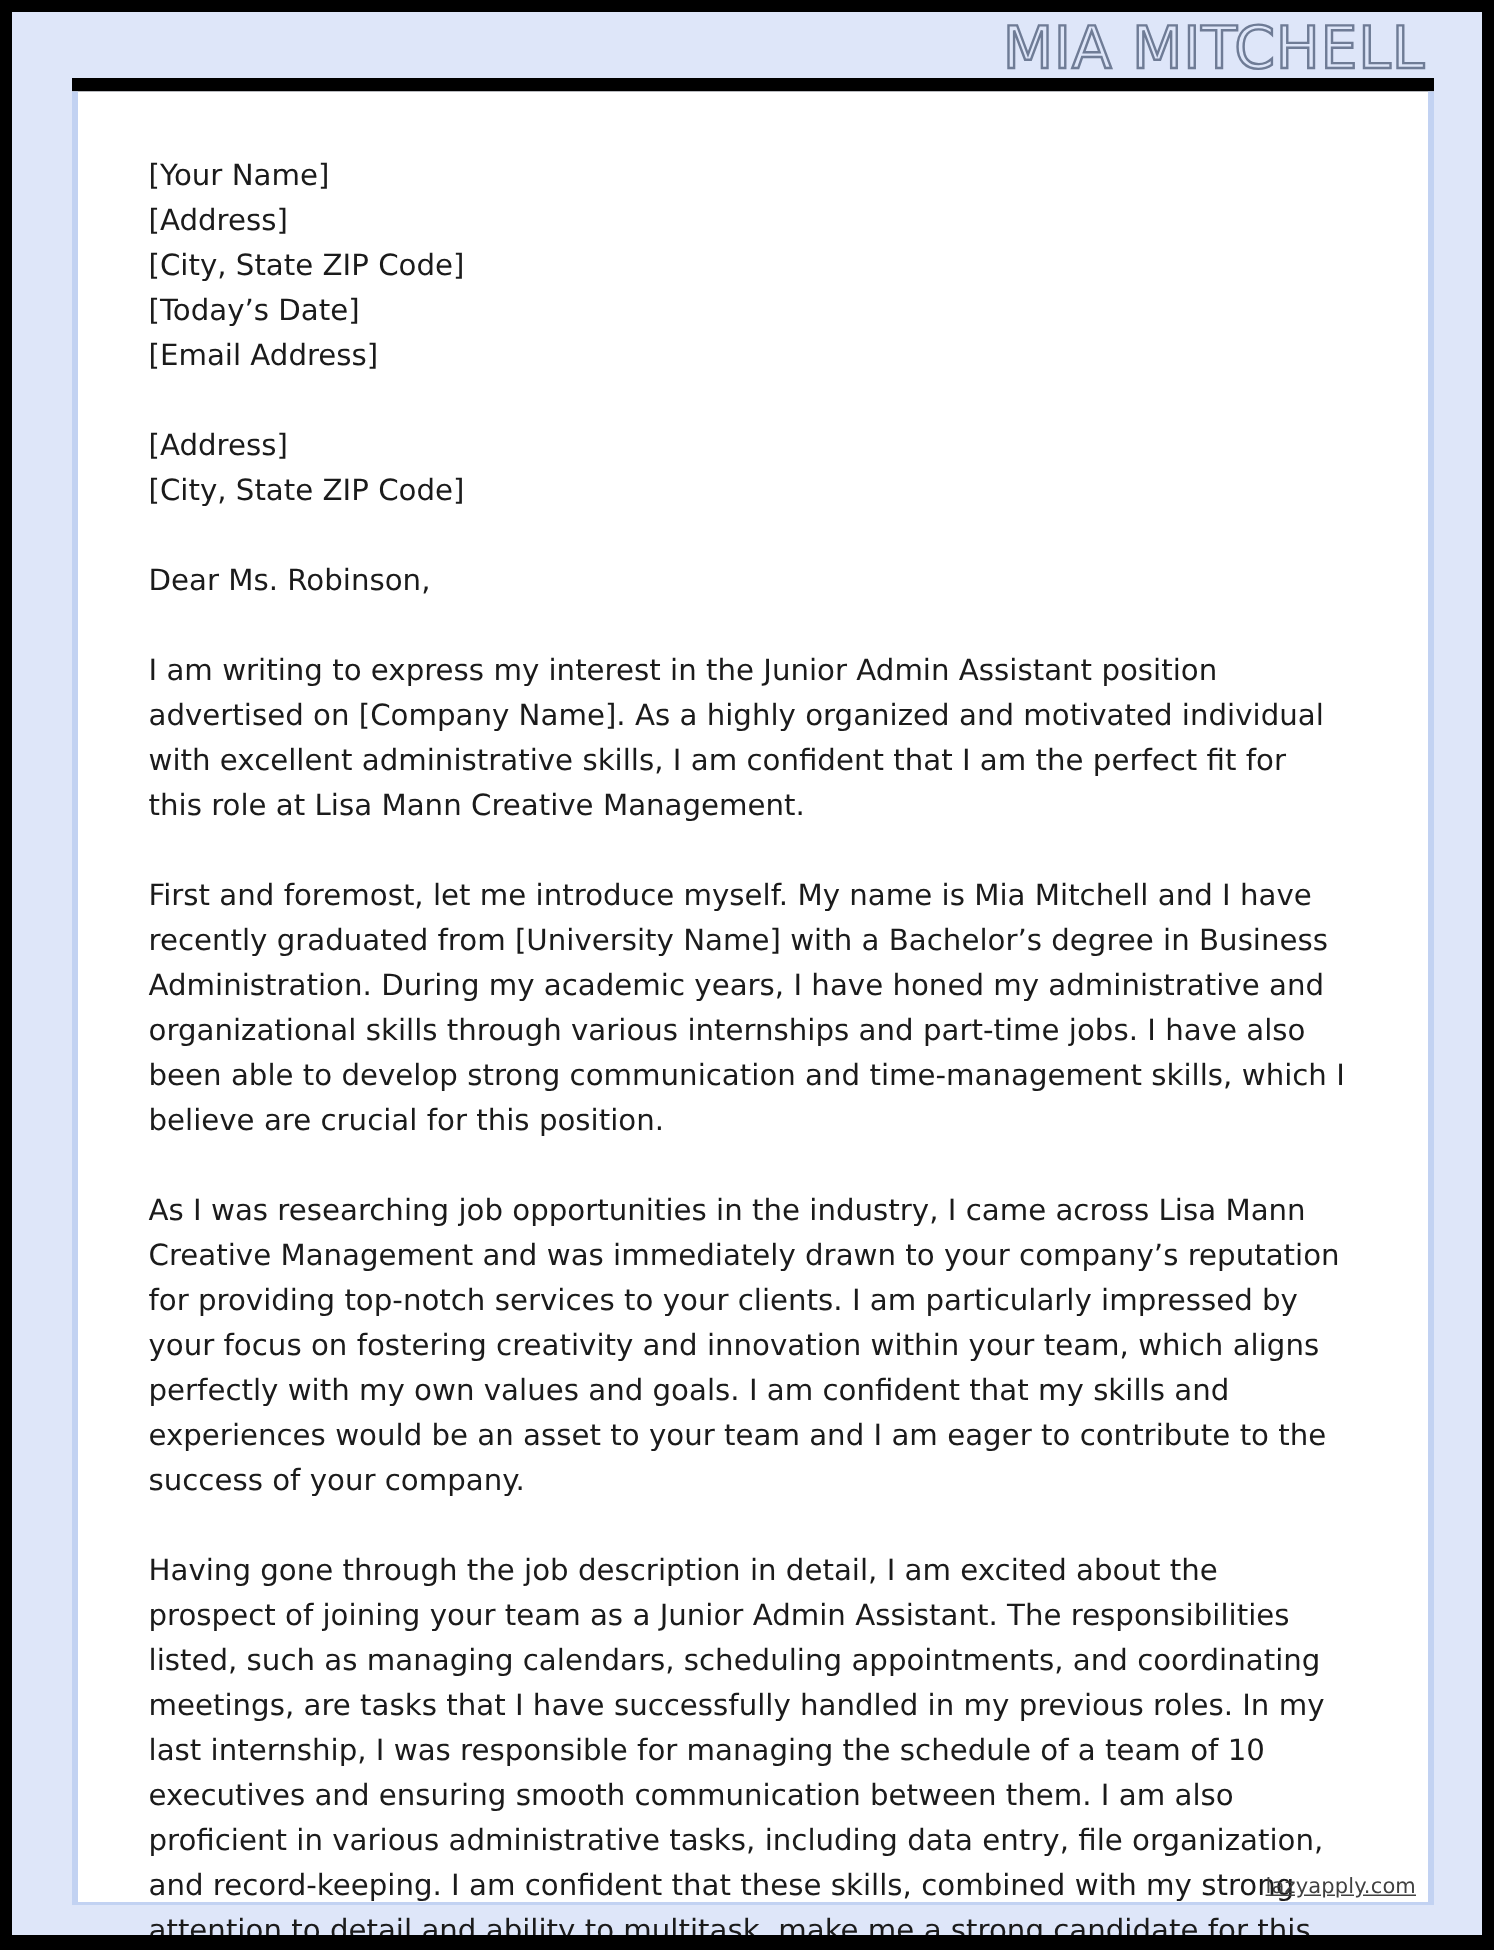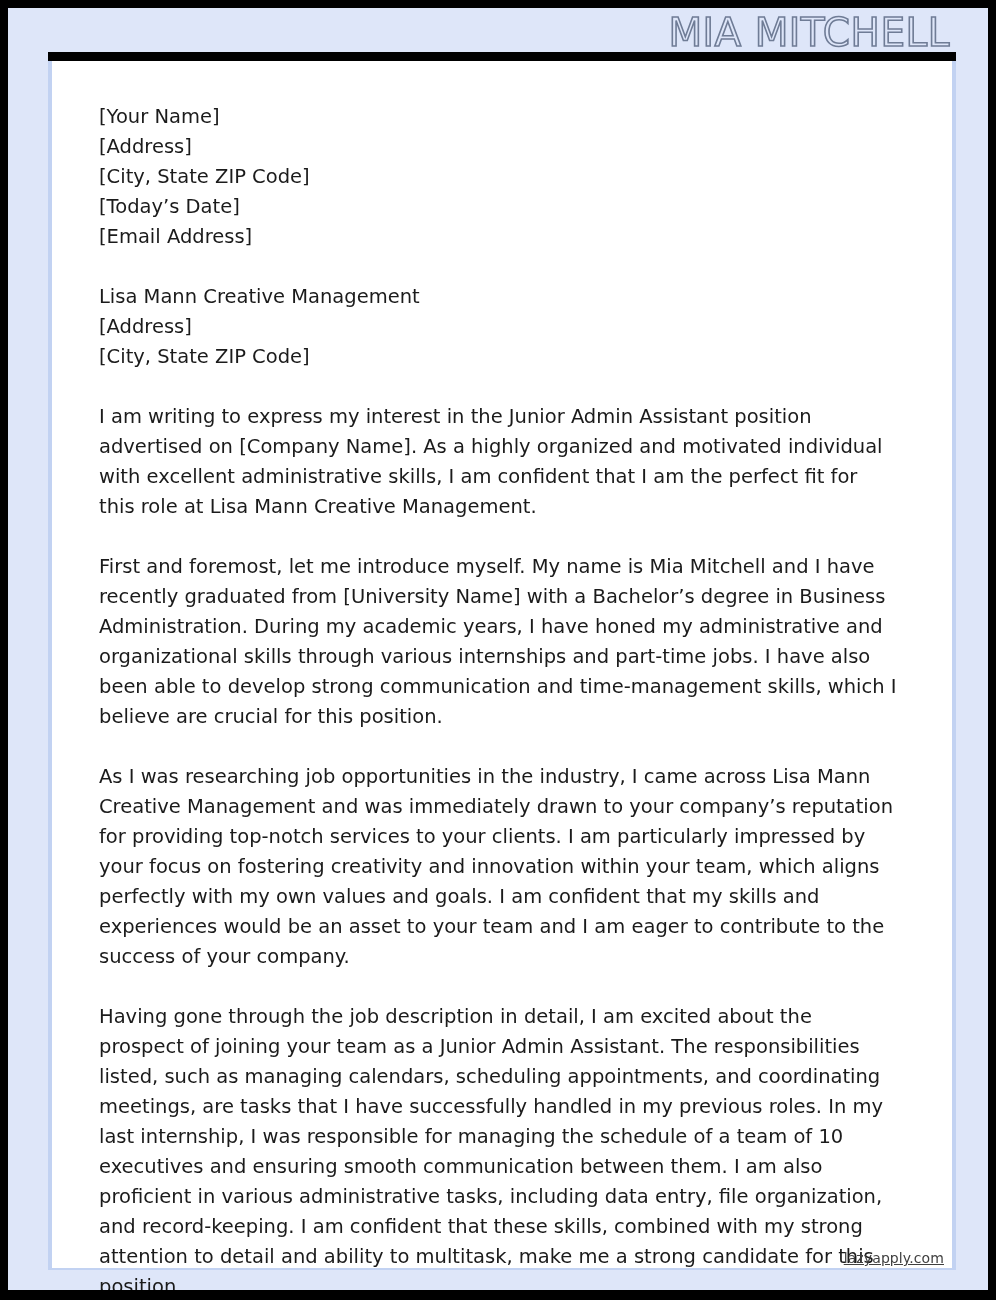--- a/index.html
+++ b/index.html
@@ -136,27 +136,27 @@
       <div class="addr-line">[Your Name]</div>
       <div class="addr-line">[Address]</div>
       <div class="addr-line">[City, State ZIP Code]</div>
       <div class="addr-line">[Today’s Date]</div>
       <div class="addr-line">[Email Address]</div>
     </div>
 
     <div class="block-gap"></div>
 
     <div>
-      <div class="addr-line">Lisa Mann Creative Management</div>
       <div class="addr-line">[Address]</div>
       <div class="addr-line">[City, State ZIP Code]</div>
     </div>
 
     <div class="block-gap"></div>
 
+    <div id="salutation">Dear Ms. Robinson,</div>
 
     <p class="letter-para">I am writing to express my interest in the Junior Admin Assistant position advertised on [Company Name]. As a highly organized and motivated individual with excellent administrative skills, I am confident that I am the perfect fit for this role at Lisa Mann Creative Management.</p>
     <p class="letter-para">First and foremost, let me introduce myself. My name is Mia Mitchell and I have recently graduated from [University Name] with a Bachelor’s degree in Business Administration. During my academic years, I have honed my administrative and organizational skills through various internships and part-time jobs. I have also been able to develop strong communication and time-management skills, which I believe are crucial for this position.</p>
     <p class="letter-para">As I was researching job opportunities in the industry, I came across Lisa Mann Creative Management and was immediately drawn to your company’s reputation for providing top-notch services to your clients. I am particularly impressed by your focus on fostering creativity and innovation within your team, which aligns perfectly with my own values and goals. I am confident that my skills and experiences would be an asset to your team and I am eager to contribute to the success of your company.</p>
     <p class="letter-para">Having gone through the job description in detail, I am excited about the prospect of joining your team as a Junior Admin Assistant. The responsibilities listed, such as managing calendars, scheduling appointments, and coordinating meetings, are tasks that I have successfully handled in my previous roles. In my last internship, I was responsible for managing the schedule of a team of 10 executives and ensuring smooth communication between them. I am also proficient in various administrative tasks, including data entry, file organization, and record-keeping. I am confident that these skills, combined with my strong attention to detail and ability to multitask, make me a strong candidate for this position.</p>
 
   </div>
 
   <div id="watermark">lazyapply.com</div>
 

